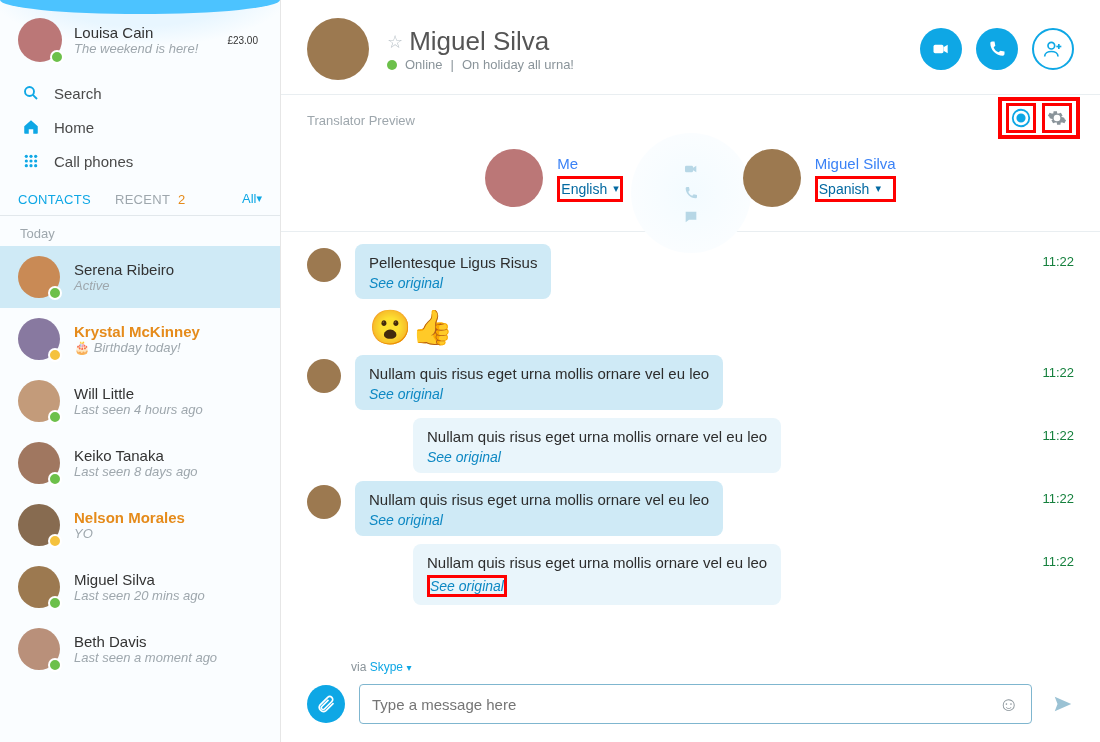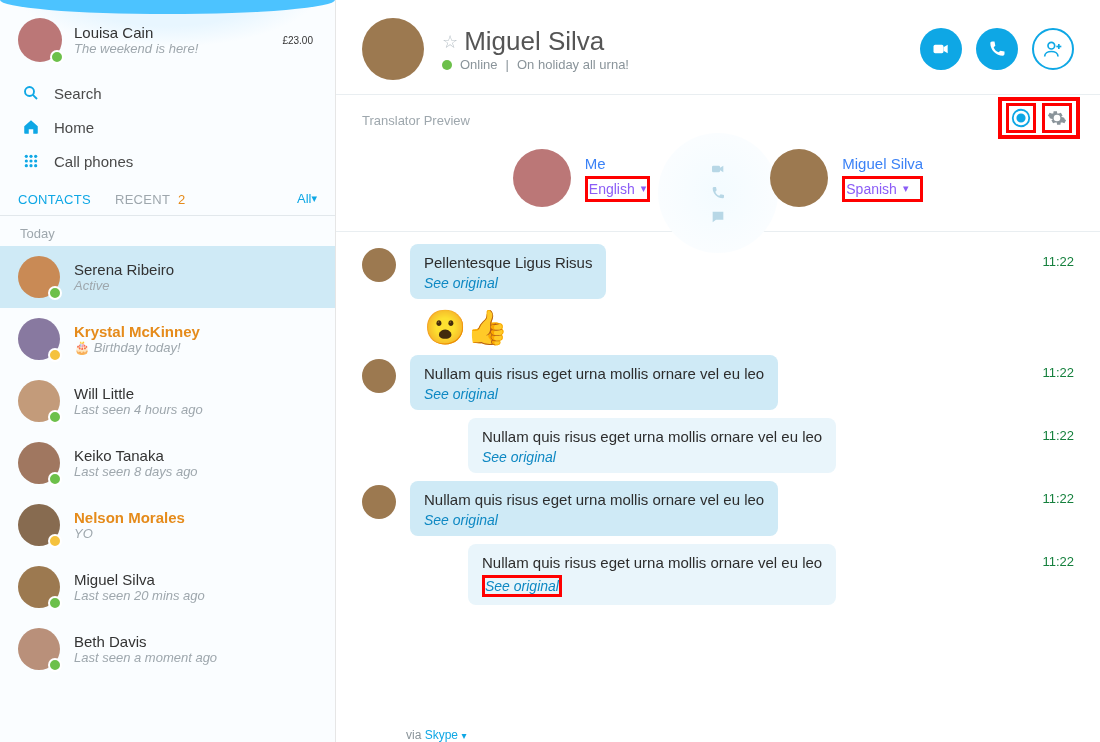--- a/index.html
+++ b/index.html
@@ -1,18 +1,18 @@
 <!DOCTYPE html>
 <html><head>
 <meta charset="utf-8">
 <style>
   * { box-sizing: border-box; margin: 0; padding: 0; font-family: "Segoe UI", Arial, sans-serif; }
   body { width: 1100px; height: 742px; overflow: hidden; background: #fff; display: flex; }
   
-  .sidebar { width: 336px; height: 100%; border-right: 1px solid #e6e6e6; background: #fafdff; display: flex; flex-direction: column; }
+  .sidebar { width: 281px; height: 100%; border-right: 1px solid #e6e6e6; background: #fafdff; display: flex; flex-direction: column; }
   .profile-cloud { position: relative; height: 70px; background: radial-gradient(ellipse 160px 60px at 50% -10px, #e8f6ff 60%, #fafdff 95%); padding: 10px 18px 0 18px; display: flex; align-items: center; }
   .cloud-top { position: absolute; top: 0; left: 0; right: 0; height: 14px; background: #4cc3ff; border-bottom-left-radius: 50% 14px; border-bottom-right-radius: 50% 14px; }
   .avatar { border-radius: 50%; background: #ccc center/cover; position: relative; flex: none; }
   .status-dot { width: 14px; height: 14px; border-radius: 50%; border: 2px solid #fff; position: absolute; bottom: -2px; right: -2px; }
   .status-online { background: #6cc04a; }
   .status-away   { background: #f5c23d; }
   .profile-info { margin-left: 12px; flex: 1; }
   .profile-name { font-size: 15px; color: #333; }
   .profile-mood { font-size: 13px; color: #9ea7ad; font-style: italic; }
   .profile-credit { font-size: 10px; color: #333; margin-right: 4px; }
@@ -47,21 +47,21 @@
   .toolbar2 { display: flex; align-items: center; justify-content: flex-end; padding: 6px 20px 0 26px; position: relative; }
   .tb-label { font-size: 13px; color: #9ea7ad; margin-right: auto; }
   .tool-icon { width: 30px; height: 30px; display: flex; align-items: center; justify-content: center; cursor: pointer; color: #0ea7e5; }
   .tool-icon.gear { color: #8a949a; }
   .redbox { border: 3px solid #ff0000; }
   .translator { display: flex; align-items: center; justify-content: center; gap: 120px; padding: 10px 0 24px; position: relative; border-bottom: 1px solid #e9eef1; }
   .t-center { position: absolute; left: 50%; transform: translateX(-50%); width: 120px; height: 120px; border-radius: 50%; background: radial-gradient(circle,#f3fbff 0%, #fafdff 70%); display:flex; flex-direction:column; align-items:center; justify-content:center; gap:8px; color:#b7d7e6; top: -6px; }
   .t-side { display: flex; align-items: center; gap: 14px; }
   .t-side .avatar { width: 58px; height: 58px; }
   .t-name { font-size: 15px; color: #3b82f6; }
-  .lang-pick { margin-top: 4px; display: flex; align-items: center; gap: 6px; color: #8b5cf6; font-size: 14px; cursor: pointer; padding: 2px 1px; }
+  .lang-pick { margin-top: 4px; display: flex; align-items: center; gap: 6px; color: #0369a1; font-size: 14px; cursor: pointer; padding: 2px 1px; }
   .messages { flex: 1; overflow-y: auto; padding: 4px 26px 10px 26px; }
   .msg-row { display: flex; align-items: flex-start; gap: 14px; margin: 8px 0; }
   .msg-row .avatar { width: 34px; height: 34px; margin-top: 4px; }
   .bubble { background: #cfeaf6; border-radius: 8px; padding: 10px 14px 8px 14px; max-width: 540px; font-size: 15px; color: #2d2d2d; position: relative; }
   .bubble.light { background: #e9f5fb; }
   .see-original { color: #0e88c3; font-style: italic; font-size: 14px; margin-top: 4px; cursor: pointer; display: inline-block; }
   .msg-time { margin-left: auto; color: #15803d; font-size: 13px; padding-top: 10px; width: 56px; text-align: right; }
   .msg-indent { width: 48px; flex: none; }
   .emoji { font-size: 34px; margin-left: 62px; }
   .composer { display: flex; align-items: center; gap: 14px; padding: 10px 26px 18px 26px; }
@@ -324,13 +324,29 @@
       <div class="msg-row">
         <div class="msg-indent"></div>
         <div class="bubble light" style="margin-left: 44px;"><div>Nullam quis risus eget urna mollis ornare vel eu leo</div><span class="see-original redbox">See original</span></div>
         <div class="msg-time">11:22</div>
       </div>
     </div>
 
   <div class="via">
     <span>via </span><a>Skype</a> <span style="color:#0ea7e5;font-size:10px;">▾</span>
   </div>
+  <div class="composer">
+    <div class="attach">
+      <svg width="20" height="20" viewBox="0 0 24 24" fill="none" stroke="white" stroke-width="2">
+          <path d="M21 11l-9 9a5 5 0 0 1-7-7l9-9a3.5 3.5 0 0 1 5 5l-9 9a2 2 0 0 1-3-3l8-8"></path>
+        </svg>
+    </div>
+    <div class="input-wrap">
+      <input type="text" placeholder="Type a message here" style="">
+      <span class="smiley">☺</span>
+    </div>
+    <span class="send">
+      <svg width="22" height="22" viewBox="0 0 24 24" fill="currentColor">
+          <path d="M3 20l18-8L3 4l3 8z"></path>
+        </svg>
+    </span>
+  </div>
 </main>
 
 </body></html>

